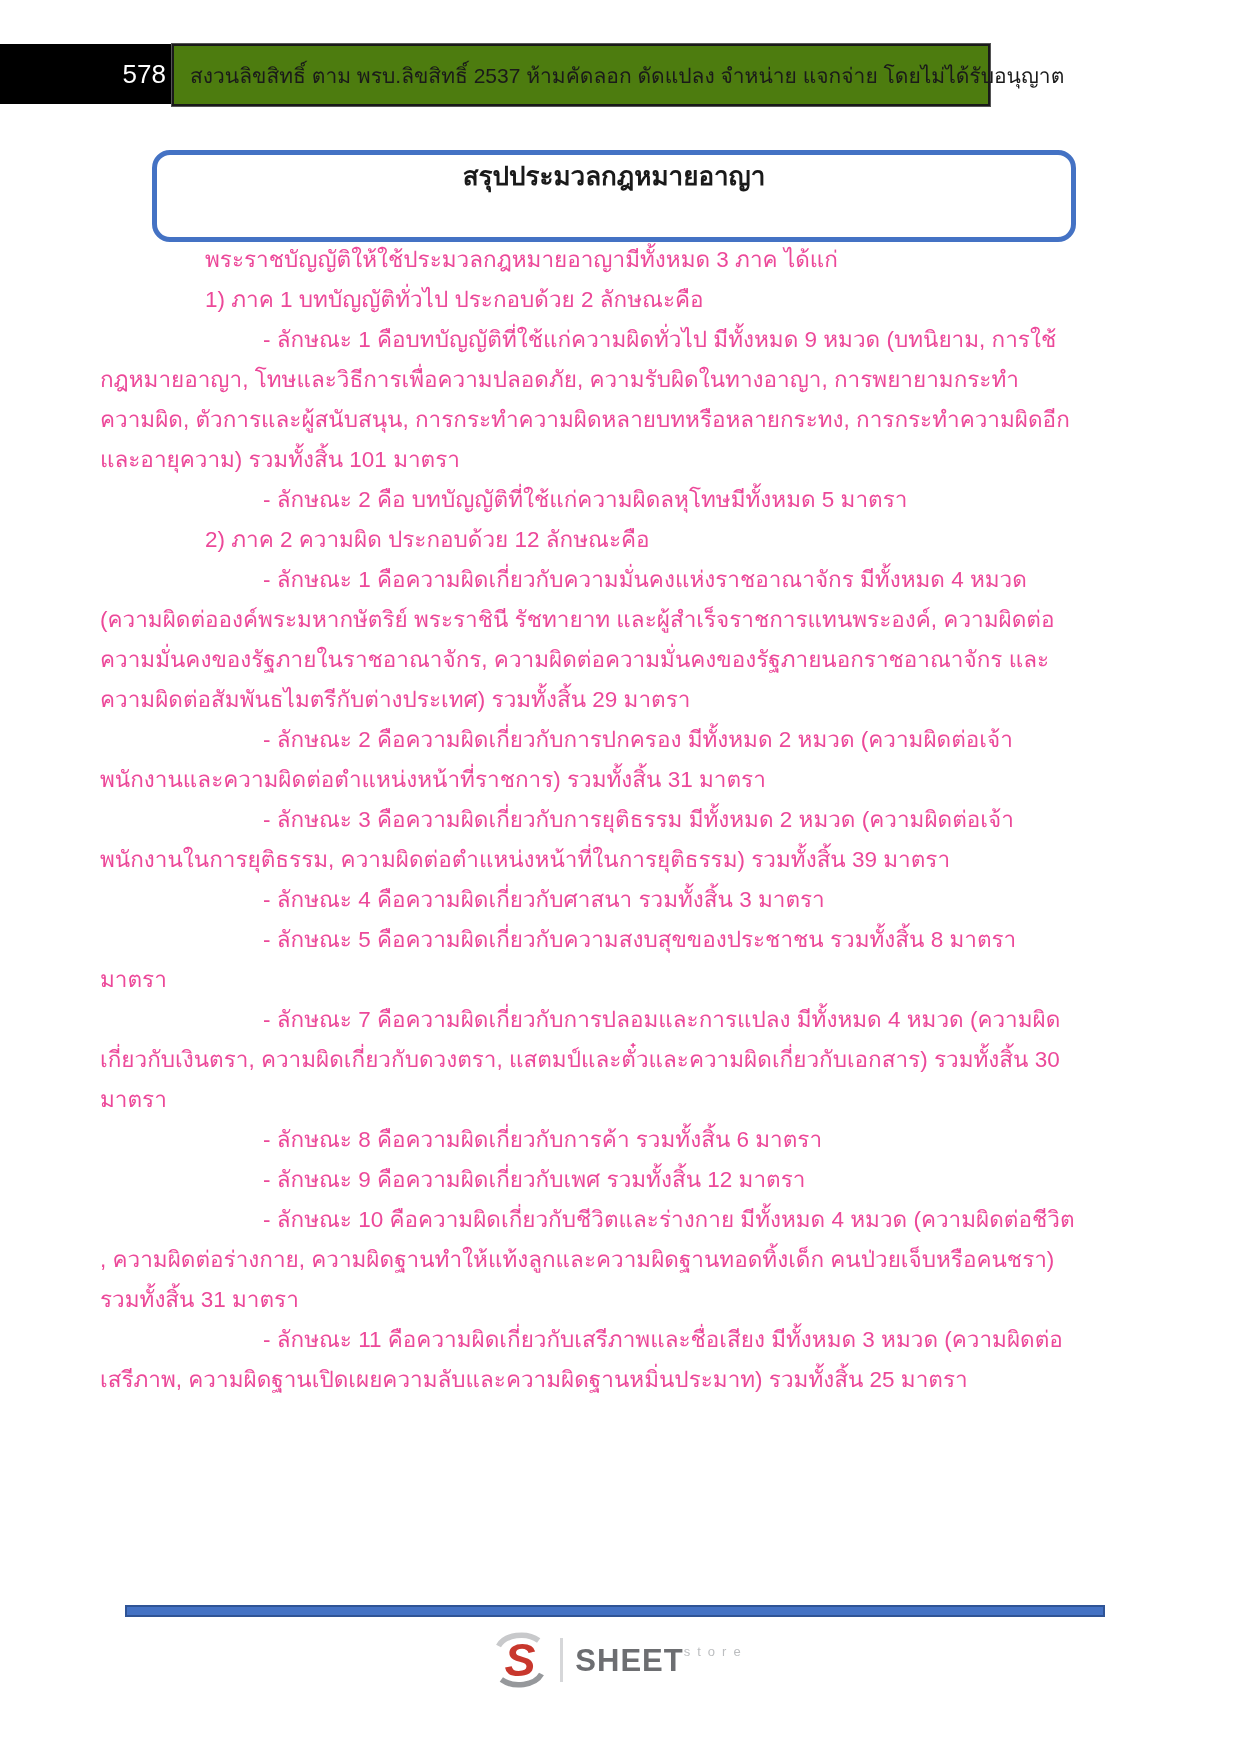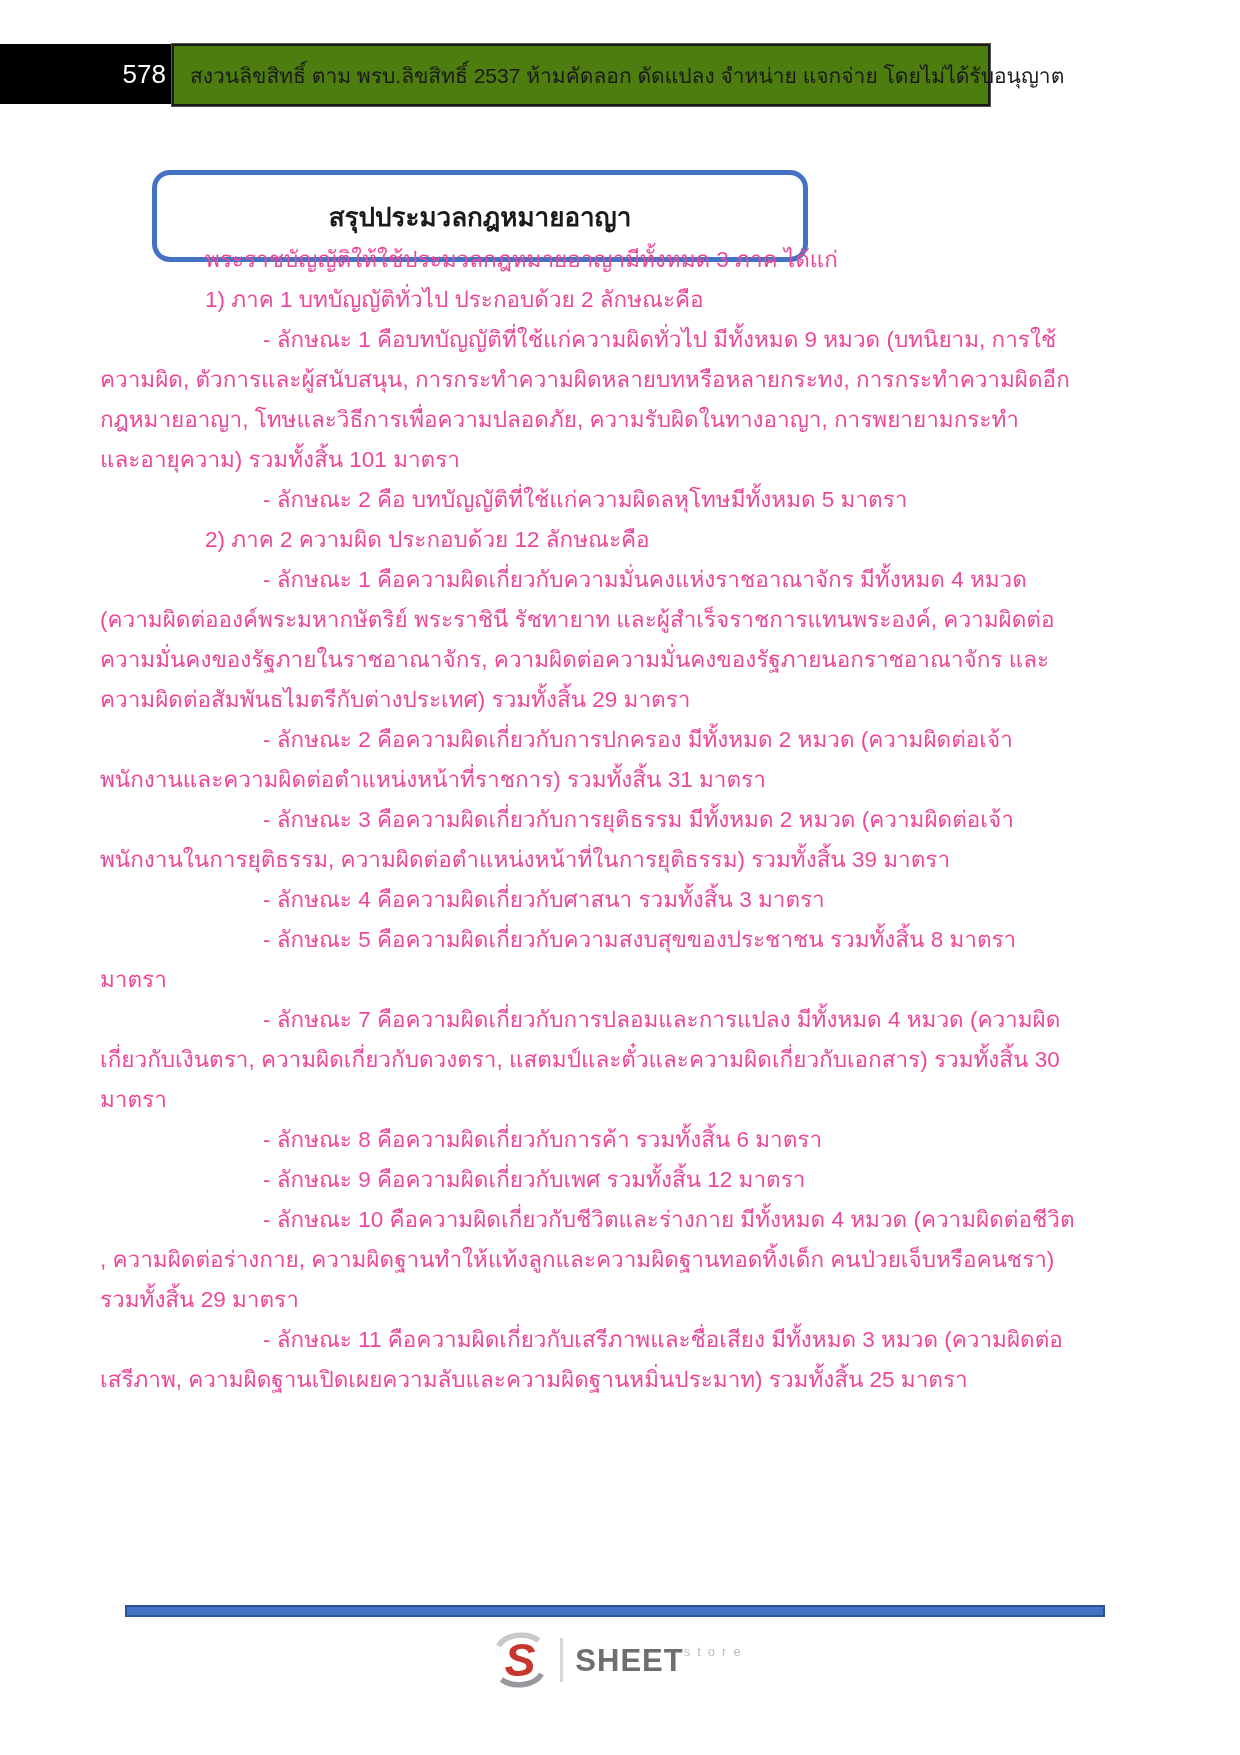--- a/index.html
+++ b/index.html
@@ -30,24 +30,24 @@
     box-shadow: 0 0 0 1px #555;
     display: flex; align-items: center;
     padding-left: 16px;
     font-size: 21px;
     white-space: nowrap;
   }
 
   
   .title-box {
     position: absolute; left: 152px; top: 150px;
-    width: 656px; height: 92px;
+    width: 924px; height: 92px;
     border: 5px solid #4472C4;
     border-radius: 18px;
-    display: flex; align-items: center; justify-content: center; margin-top: 20px;
+    display: flex; justify-content: center;
   }
   .title-box .title-text {
     font-size: 26px; font-weight: bold; color: #1a1a1a;
   }
 
   
   .body-text {
     position: absolute; left: 100px; top: 240px;
     width: 958px;
     font-size: 22.5px;
@@ -93,22 +93,22 @@
 </div>
 
 <div class="title-box">
   <span class="title-text">สรุปประมวลกฎหมายอาญา</span>
 </div>
 
 <div class="body-text" id="body-lines">
     <div class="body-line indent-para">พระราชบัญญัติให้ใช้ประมวลกฎหมายอาญามีทั้งหมด  3 ภาค ได้แก่</div>
     <div class="body-line indent-para">1) ภาค 1 บทบัญญัติทั่วไป ประกอบด้วย 2 ลักษณะคือ</div>
     <div class="body-line indent-dash">- ลักษณะ 1 คือบทบัญญัติที่ใช้แก่ความผิดทั่วไป มีทั้งหมด 9 หมวด (บทนิยาม, การใช้</div>
+    <div class="body-line indent-none">กฎหมายอาญา, โทษและวิธีการเพื่อความปลอดภัย, ความรับผิดในทางอาญา, การพยายามกระทำ</div>
     <div class="body-line indent-none">ความผิด, ตัวการและผู้สนับสนุน, การกระทำความผิดหลายบทหรือหลายกระทง, การกระทำความผิดอีก</div>
-    <div class="body-line indent-none">กฎหมายอาญา, โทษและวิธีการเพื่อความปลอดภัย, ความรับผิดในทางอาญา, การพยายามกระทำ</div>
     <div class="body-line indent-none">และอายุความ) รวมทั้งสิ้น 101 มาตรา</div>
     <div class="body-line indent-dash">- ลักษณะ 2 คือ บทบัญญัติที่ใช้แก่ความผิดลหุโทษมีทั้งหมด  5 มาตรา</div>
     <div class="body-line indent-para">2) ภาค 2 ความผิด ประกอบด้วย 12 ลักษณะคือ</div>
     <div class="body-line indent-dash">- ลักษณะ 1 คือความผิดเกี่ยวกับความมั่นคงแห่งราชอาณาจักร  มีทั้งหมด 4 หมวด</div>
     <div class="body-line indent-none">(ความผิดต่อองค์พระมหากษัตริย์ พระราชินี รัชทายาท และผู้สำเร็จราชการแทนพระองค์, ความผิดต่อ</div>
     <div class="body-line indent-none">ความมั่นคงของรัฐภายในราชอาณาจักร, ความผิดต่อความมั่นคงของรัฐภายนอกราชอาณาจักร และ</div>
     <div class="body-line indent-none">ความผิดต่อสัมพันธไมตรีกับต่างประเทศ) รวมทั้งสิ้น 29 มาตรา</div>
     <div class="body-line indent-dash">- ลักษณะ 2 คือความผิดเกี่ยวกับการปกครอง  มีทั้งหมด 2 หมวด (ความผิดต่อเจ้า</div>
     <div class="body-line indent-none">พนักงานและความผิดต่อตำแหน่งหน้าที่ราชการ) รวมทั้งสิ้น 31 มาตรา</div>
     <div class="body-line indent-dash">- ลักษณะ 3 คือความผิดเกี่ยวกับการยุติธรรม  มีทั้งหมด 2 หมวด (ความผิดต่อเจ้า</div>
@@ -116,21 +116,21 @@
     <div class="body-line indent-dash">- ลักษณะ 4 คือความผิดเกี่ยวกับศาสนา รวมทั้งสิ้น 3 มาตรา</div>
     <div class="body-line indent-dash">- ลักษณะ 5 คือความผิดเกี่ยวกับความสงบสุขของประชาชน รวมทั้งสิ้น 8 มาตรา</div>
     <div class="body-line indent-none">มาตรา</div>
     <div class="body-line indent-dash">- ลักษณะ 7 คือความผิดเกี่ยวกับการปลอมและการแปลง  มีทั้งหมด 4 หมวด (ความผิด</div>
     <div class="body-line indent-none">เกี่ยวกับเงินตรา, ความผิดเกี่ยวกับดวงตรา, แสตมป์และตั๋วและความผิดเกี่ยวกับเอกสาร) รวมทั้งสิ้น 30</div>
     <div class="body-line indent-none">มาตรา</div>
     <div class="body-line indent-dash">- ลักษณะ 8 คือความผิดเกี่ยวกับการค้า รวมทั้งสิ้น 6 มาตรา</div>
     <div class="body-line indent-dash">- ลักษณะ 9 คือความผิดเกี่ยวกับเพศ รวมทั้งสิ้น 12 มาตรา</div>
     <div class="body-line indent-dash">- ลักษณะ 10 คือความผิดเกี่ยวกับชีวิตและร่างกาย  มีทั้งหมด 4 หมวด (ความผิดต่อชีวิต</div>
     <div class="body-line indent-none">, ความผิดต่อร่างกาย, ความผิดฐานทำให้แท้งลูกและความผิดฐานทอดทิ้งเด็ก คนป่วยเจ็บหรือคนชรา)</div>
-    <div class="body-line indent-none">รวมทั้งสิ้น 29 มาตรา</div>
+    <div class="body-line indent-none">รวมทั้งสิ้น 31 มาตรา</div>
     <div class="body-line indent-dash">- ลักษณะ 11 คือความผิดเกี่ยวกับเสรีภาพและชื่อเสียง  มีทั้งหมด 3 หมวด (ความผิดต่อ</div>
     <div class="body-line indent-none">เสรีภาพ, ความผิดฐานเปิดเผยความลับและความผิดฐานหมิ่นประมาท)  รวมทั้งสิ้น 25 มาตรา</div>
   </div>
 
 <div class="footer-rule"></div>
 <div class="footer-logo">
   <svg class="logo-mark" viewBox="0 0 60 60" aria-hidden="true">
     <path d="M50 9 A 26 18 0 0 0 7 15" stroke="#c8c9cb" stroke-width="6" fill="none"></path>
     <path d="M10 51 A 26 18 0 0 0 53 45" stroke="#96989b" stroke-width="6" fill="none"></path>
     <text x="30" y="47" font-size="50" font-weight="bold" font-style="italic" fill="#C8372D" text-anchor="middle" font-family="Liberation Sans, sans-serif">S</text>

